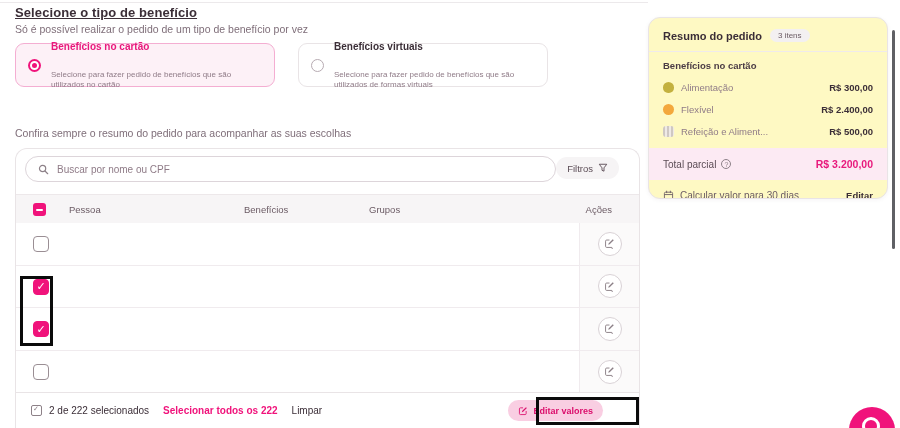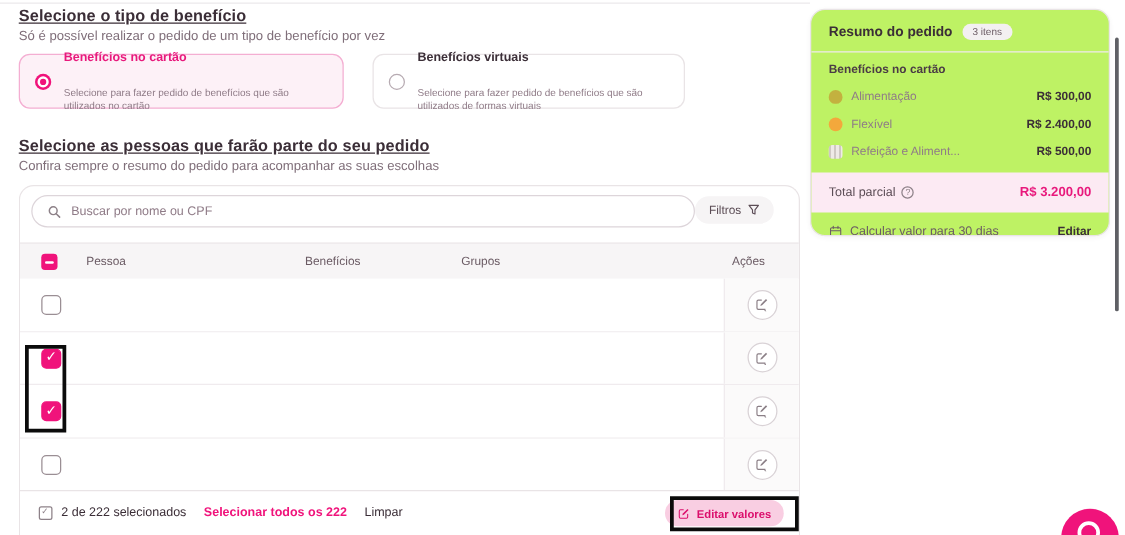--- a/index.html
+++ b/index.html
@@ -87,21 +87,21 @@
     position:absolute; right:0; top:0; bottom:0; width:60px;
     background:#FBFAFA; border-left:1px solid #F0EBEE;
     display:flex; align-items:center; justify-content:center;
   }
   .edit-btn {
     width:24px; height:24px; border-radius:50%; border:1px solid #D9D2D6;
     background:#fff; cursor:pointer; display:flex; align-items:center; justify-content:center; padding:0;
   }
   .tfooter {
     position:absolute; left:0; right:0; bottom:0; height:36px; background:#fff;
-    border-top:1px solid #E9E4E6; display:flex; align-items:center; padding:0 0 0 15px;
+    border-top:1px solid #E9E4E6; display:flex; align-items:center; padding:0 24px 0 15px;
   }
   .sel-icon {
     position:relative; width:11px; height:11px; border:1.2px solid #8D8188; border-radius:2px; flex:0 0 11px;
   }
   .sel-icon::after { content:"✓"; position:absolute; left:1px; top:-1px; font-size:7px; color:#8D8188; }
   .sel-text { font-size:10px; color:#3B2E37; margin-left:7px; }
   .select-all { font-size:10px; color:#F0137B; font-weight:bold; margin-left:14px; cursor:pointer; background:none; border:none; font-family:inherit; }
   .clear-btn { font-size:10px; color:#3B2E37; margin-left:14px; cursor:pointer; background:none; border:none; font-family:inherit; }
   .edit-values-btn {
     margin-left:auto; margin-right:12px; height:21px; padding:0 10px; border:none;
@@ -109,21 +109,21 @@
     font-family:inherit; display:flex; align-items:center; gap:5px; cursor:pointer;justify-content:space-between;
   }
 
   
   .ann { border:3px solid #0B0B0B; background:transparent; pointer-events:none; }
   .ann-cb  { left:20px; top:276px; width:33px; height:70px; }
   .ann-btn { left:536px; top:397px; width:103px; height:28px; }
 
   
   .sum-card {
-    left:648px; top:7px; width:240px; height:182px; background:#bef264;
+    left:648px; top:17px; width:240px; height:182px; background:#fef9c3;
     border:1px solid #E9E4E6; border-radius:12px; box-shadow:0 1px 4px rgba(59,46,55,.05);
     overflow:hidden;
   }
   .sum-head { display:flex; align-items:center; gap:8px; padding:11px 14px 9px; }
   .sum-title { font-size:11px; font-weight:bold; color:#3B2E37; }
   .badge { background:#F3F0F1; border-radius:999px; padding:2px 8px; font-size:8px; color:#6B5B64; }
   .divider { height:1px; background:#EFEAEC; }
   .group-title { margin:8px 14px 5px; font-size:9.5px; font-weight:bold; color:#4B3C45; }
   .sum-row { height:22px; display:flex; align-items:center; padding:0 14px; }
   .sum-icon { width:11px; height:11px; margin-right:7px; flex:0 0 11px; }
@@ -175,21 +175,20 @@
     </span>
   </div>
   <div class="option-card card-1">
     <span class="radio unchecked"></span>
     <span class="opt-text">
       <span class="opt-title" style="display:block">Benefícios virtuais</span>
       <span class="opt-desc" style="display:block">Selecione para fazer pedido de benefícios que são utilizados de formas virtuais</span>
     </span>
   </div>
 
-  <div class="abs h-title sec2-title">Selecione as pessoas que farão parte do seu pedido</div>
   <div class="abs h-sub sec2-sub">Confira sempre o resumo do pedido para acompanhar as suas escolhas</div>
 
   <div class="abs table-box">
 
     <div class="search-wrap">
       <svg width="11" height="11" viewBox="0 0 12 12">
         <circle cx="5" cy="5" r="3.4" fill="none" stroke="#8D8188" stroke-width="1.3"></circle>
         <line x1="7.6" y1="7.6" x2="10.6" y2="10.6" stroke="#8D8188" stroke-width="1.3" stroke-linecap="round"></line>
       </svg>
       <input type="text" placeholder="Buscar por nome ou CPF" style="">

